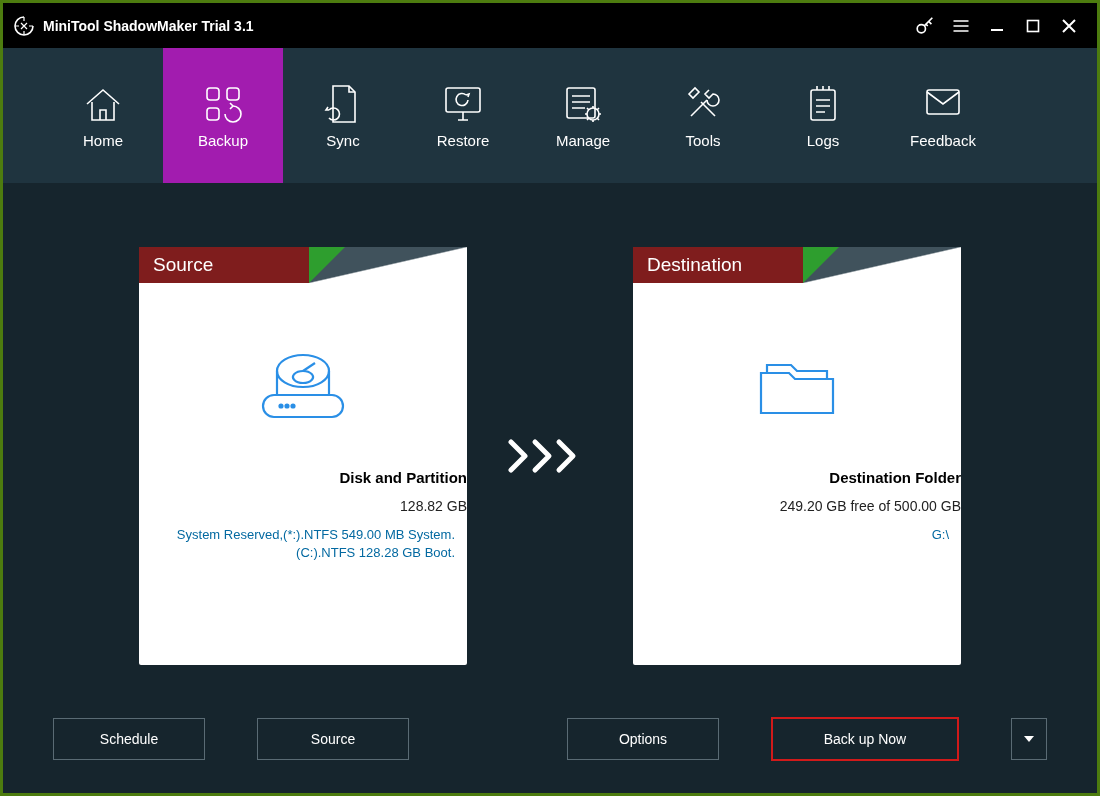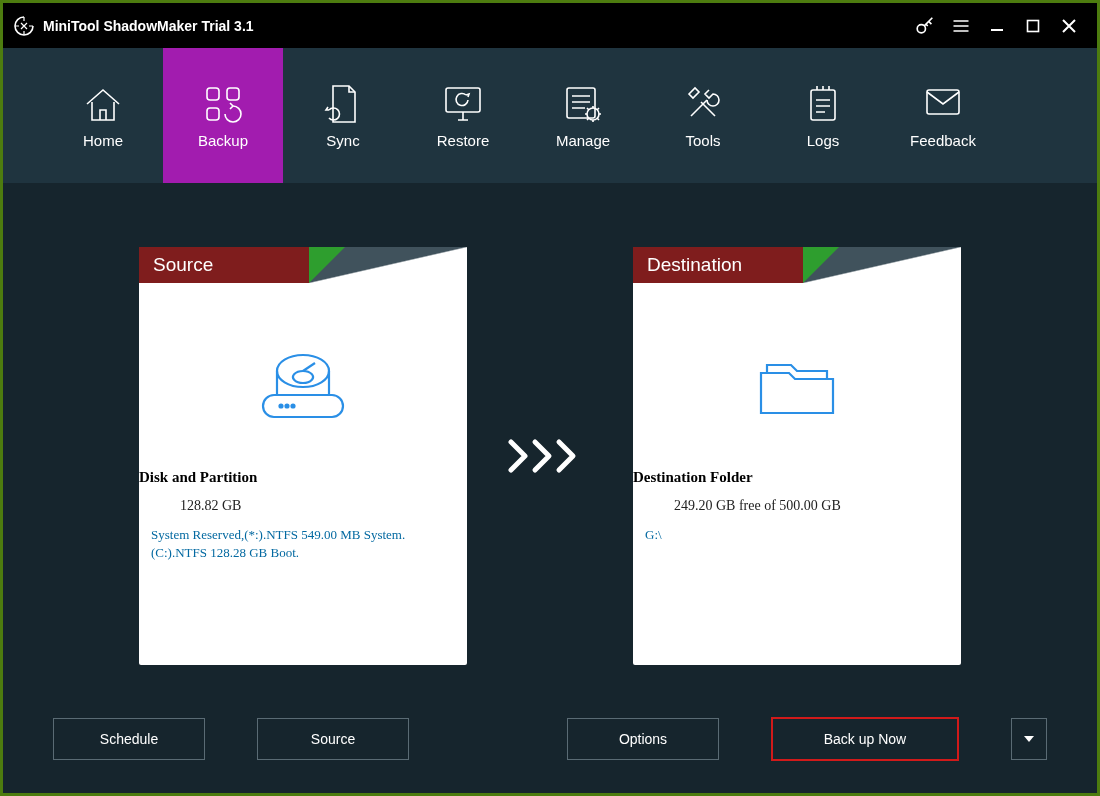--- a/index.html
+++ b/index.html
@@ -17,21 +17,21 @@
   .nav .tab.active{background:#a21caf;}
   .nav .tab .icon{height:44px;display:flex;align-items:center;justify-content:center;}
   .nav .tab .label{}
   
   .content{position:relative;height:calc(796px - 45px - 135px - 2px);}
   .cards{position:absolute;left:0;right:0;top:64px;display:flex;align-items:center;justify-content:center;gap:38px;}
   .card{width:328px;height:418px;background:#fff;position:relative;border-radius:2px;}
   .card .tabhdr{position:absolute;top:0;left:0;width:170px;height:36px;display:flex;align-items:center;padding-left:14px;background:#7f1d1d;color:#fff;font-size:19px;box-sizing:border-box;}
   .card .tabhdr:after{content:"";position:absolute;right:-36px;top:0;width:0;height:0;border-top:36px solid #2e9e2e;border-right:36px solid transparent;}
   .card .diag{position:absolute;top:0;left:170px;right:0;height:36px;background:linear-gradient(to bottom right,#40525c 0%,#40525c 49%,#fff 51%,#fff 100%);}
-  .card .inner{position:absolute;top:36px;left:0;right:0;bottom:0;text-align:left;color:#000;font-family:Liberation Serif, serif;}
+  .card .inner{position:absolute;top:36px;left:0;right:0;bottom:0;text-align:right;color:#000;}
   .card .iconzone{margin-top:60px;height:90px;display:flex;align-items:center;justify-content:center;}
   .card .title{font-size:15px;font-weight:600;margin-top:36px;}
   .card .sub{font-size:14px;margin-top:12px;color:#222;padding-left:41px;}
   .card .detail{font-size:13px;margin-top:12px;color:#0369a1;line-height:1.35;padding:0 12px;}
   .chevrons{width:90px;display:flex;align-items:center;justify-content:center;}
   
   .footer{position:absolute;left:0;right:0;bottom:36px;display:flex;align-items:center;padding:0 50px;gap:40px;}
   .footer .spacer{flex:1;}
   .btn{height:40px;min-width:114px;padding:0 18px;border:1px solid #5a6b74;color:#fff;font-size:14px;display:flex;align-items:center;justify-content:center;background:transparent;cursor:pointer;margin-right:12px;}
   .btn.primary{border:2px solid #d11a1a;min-width:148px;}

